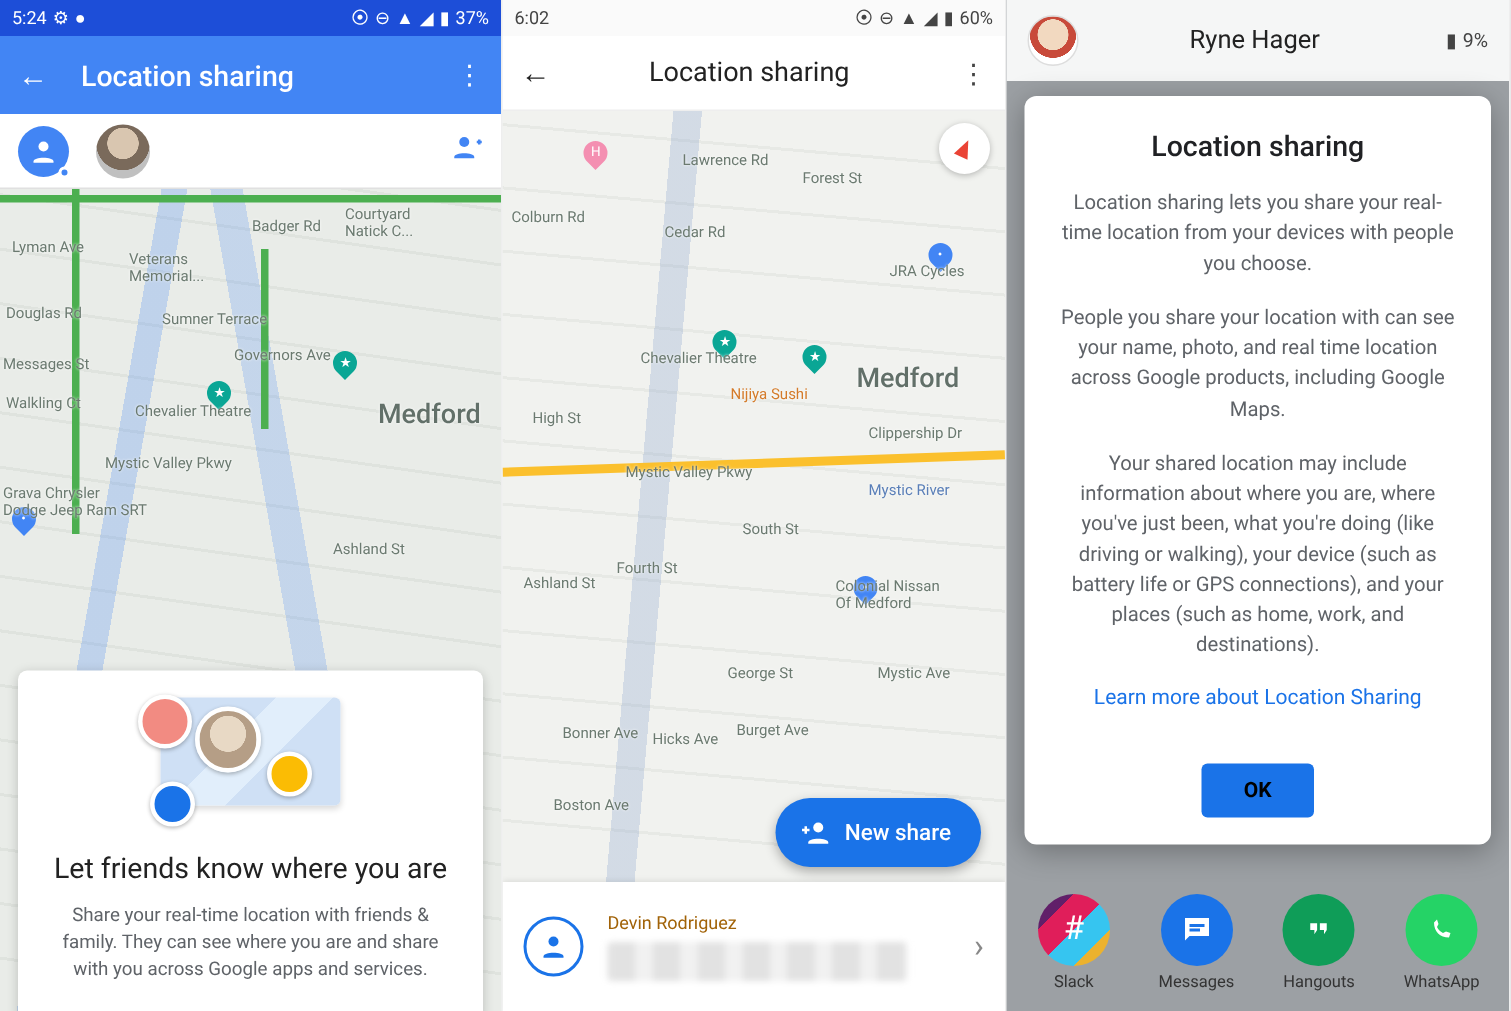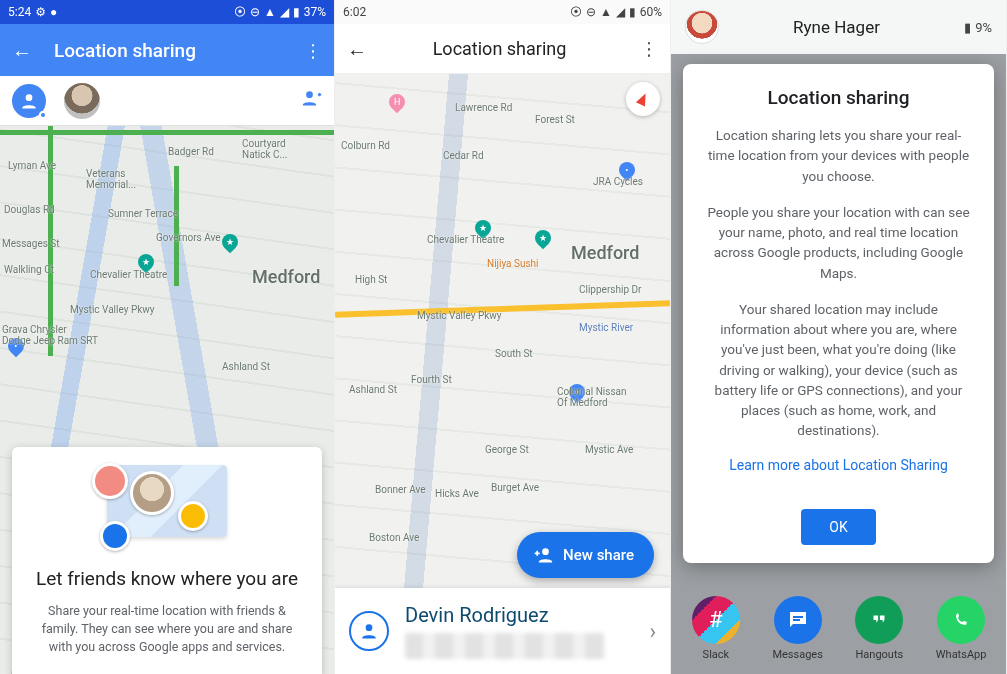--- a/index.html
+++ b/index.html
@@ -174,21 +174,21 @@
     padding:0 14px;
     box-shadow:0 -1px 4px rgba(0,0,0,0.1);
   }
   .contact-avatar{
     width:40px;height:40px;border-radius:50%;
     border:2px solid #1a73e8;
     display:flex;align-items:center;justify-content:center;
     color:#1a73e8; margin-right:16px;
   }
   .contact-info{flex:1;}
-  .contact-name{font-size:20px;color:#0c4a6e;margin-bottom:6px;}
+  .contact-name{font-size:12px;color:#a16207;margin-bottom:6px;}
   .blurred{
     height:26px;width:200px;
     background:repeating-linear-gradient(90deg,#e2e2e2 0 18px,#f1f1f1 18px 30px);
     filter:blur(2px);border-radius:3px;
   }
   .chevron{color:#888;font-size:22px;}
 
   
   .p3 .topstrip{
     background:rgba(255,255,255,0.9);
@@ -211,23 +211,23 @@
     border-radius:8px;
     box-shadow:0 4px 20px rgba(0,0,0,0.3);
     padding:22px 20px 18px;
     text-align:center;
   }
   .dialog h3{font-size:19px;color:#202124;font-weight:500;margin-bottom:16px;}
   .dialog p{font-size:13.5px;color:#5f6368;line-height:1.5;margin-bottom:16px;}
   .dialog a{color:#1a73e8;font-size:14px;display:block;margin-bottom:36px;}
   .btn-ok{
     display:inline-block;
-    background:#1a73e8;color:#ffffff;
+    background:#1a73e8;color:#000000;
     padding:10px 28px;
-    border-radius:4px;font-size:14px;font-weight:400;
+    border-radius:4px;font-size:14px;font-weight:700;
   }
   .dock{
     position:absolute;left:0;right:0;bottom:4px;height:84px;
     display:flex;justify-content:space-around;align-items:center;
     padding:0 4px;
   }
   .dock-item{text-align:center;font-size:11px;color:#333;width:70px;}
   .dock-icon{width:48px;height:48px;border-radius:50%;margin:0 auto 4px;display:flex;align-items:center;justify-content:center;color:#fff;font-size:22px;}
   .di-slack{background:linear-gradient(135deg,#611f69 25%,#e01e5a 25% 50%,#36c5f0 50% 75%,#ecb22e 75%);}
   .di-msg{background:#1a73e8;}
@@ -291,21 +291,21 @@
       </div>
     <div class="poi teal" style="left:222px;top:108px;">
         <span>★</span>
       </div>
     <div class="poi blue" style="left:8px;top:212px;">
         <span>•</span>
       </div>
 
     <span class="map-label" style="left:86px;top:42px;white-space:pre;">Veterans
 Memorial...</span>
-    <span class="map-label" style="left:230px;top:12px;white-space:pre;margin-left:12px;">Courtyard
+    <span class="map-label" style="left:230px;top:12px;white-space:pre;">Courtyard
 Natick C...</span>
     <span class="map-label" style="left:90px;top:143px;">Chevalier Theatre</span>
     <span class="map-label big" style="left:252px;top:140px;">Medford</span>
     <span class="map-label" style="left:2px;top:198px;white-space:pre;">Grava Chrysler
 Dodge Jeep Ram SRT</span>
     <span class="map-label" style="left:156px;top:106px;">Governors Ave</span>
     <span class="map-label" style="left:168px;top:20px;">Badger Rd</span>
     <span class="map-label" style="left:8px;top:34px;">Lyman Ave</span>
     <span class="map-label" style="left:4px;top:78px;">Douglas Rd</span>
     <span class="map-label" style="left:2px;top:112px;">Messages St</span>

